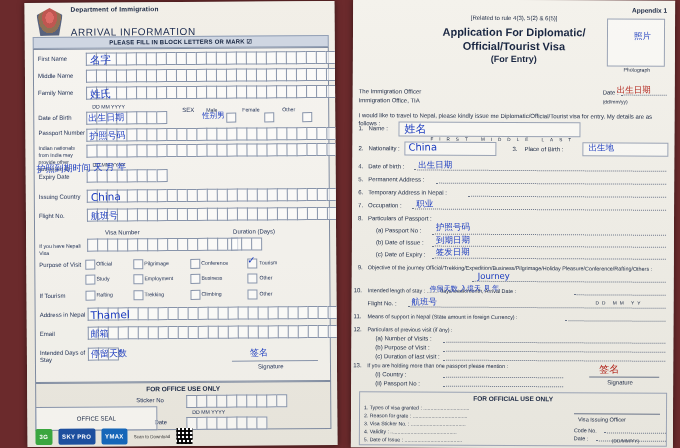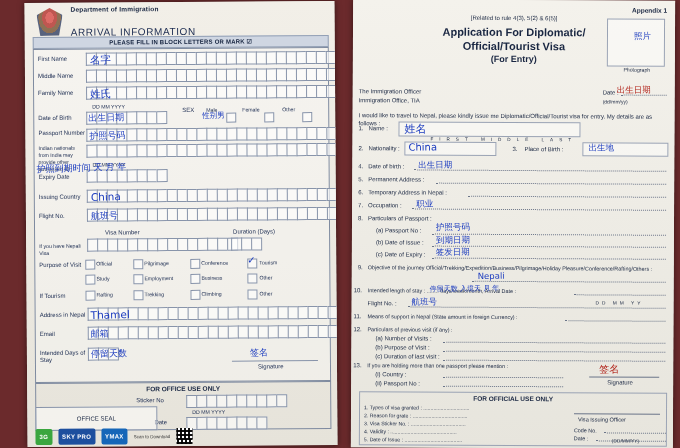--- a/index.html
+++ b/index.html
@@ -613,21 +613,21 @@
   <div class="rl" style="left:24px;top:239px;">(b) Date of Issue :</div>
   <div class="dots" style="left:80px;top:246px;width:234px;"></div>
   <div class="rink" style="left:84px;top:235px;">到期日期</div>
   <div class="rl" style="left:24px;top:251px;">(c) Date of Expiry :</div>
   <div class="dots" style="left:80px;top:258px;width:234px;"></div>
   <div class="rink" style="left:84px;top:247px;">签发日期</div>
 
   <div class="rl" style="left:6px;top:264px;">9.</div>
   <div class="rl" style="left:16px;top:264px;white-space:normal;width:296px;font-size:5.4px;">Objective of the journey Official/Trekking/Expedition/Business/Pilgrimage/Holiday Pleasure/Conference/Rafting/Others :</div>
   <div class="dots" style="left:120px;top:281px;width:194px;"></div>
-  <div class="rink" style="left:126px;top:271px;">Nepali</div>
+  <div class="rink" style="left:126px;top:271px;">Journey</div>
 
   <div class="rl" style="left:2px;top:287px;">10.</div>
   <div class="rl" style="left:16px;top:287px;font-size:5.4px;">Intended length of stay : ........ days/week/month, Arrival Date :</div>
   <div class="dots" style="left:222px;top:294px;width:92px;"></div>
   <div class="rink sm" style="left:78px;top:284px;">停留天数   入境天  月  年</div>
   <div class="rl" style="left:16px;top:300px;">Flight No. :</div>
   <div class="rl" style="left:244px;top:299px;font-size:4.8px;letter-spacing:3px;">DD   MM   YY</div>
   <div class="dots" style="left:56px;top:307px;width:258px;"></div>
   <div class="rink" style="left:60px;top:297px;">航班号</div>
 

